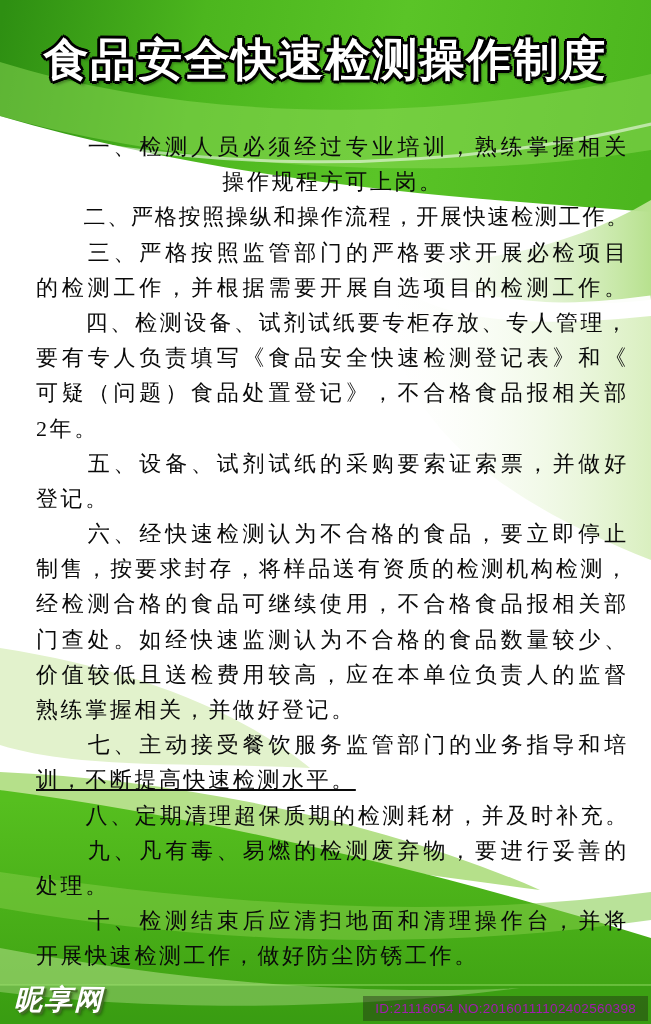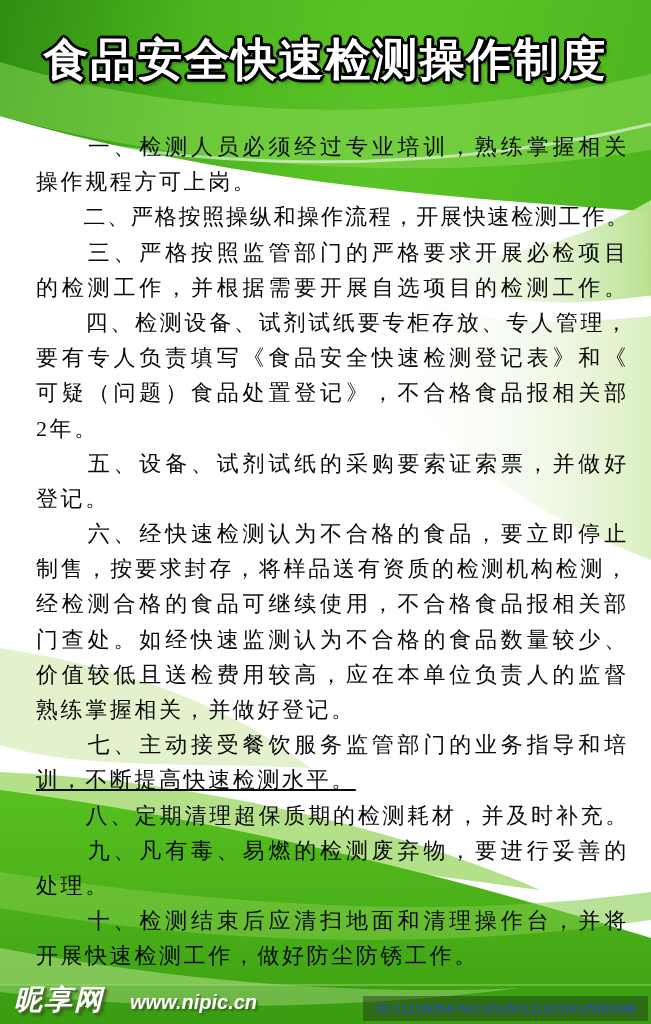--- a/index.html
+++ b/index.html
@@ -42,21 +42,21 @@
     text-shadow:2px 2px 0 rgba(70,110,40,.9),3px 3px 3px rgba(0,0,0,.35);
   }
   .watermark .url{
     font-size:20px;font-weight:bold;font-style:italic;
     text-shadow:1px 1px 0 rgba(70,110,40,.9),2px 2px 2px rgba(0,0,0,.3);
   }
   .id-badge{
     position:absolute;right:3px;bottom:3px;
     height:25px;line-height:25px;padding:0 12px;
     background:var(--badge-bg,rgba(30,40,20,.42));
-    color:#1d4ed8;font-size:13.5px;letter-spacing:.3px;
+    color:#a21caf;font-size:13.5px;letter-spacing:.3px;
     font-family:"Liberation Sans","DejaVu Sans",sans-serif;
   }
 </style>
 </head>
 <body>
 
 <div class="poster">
 
   <svg class="bg" width="651" height="1024" viewBox="0 0 651 1024" xmlns="http://www.w3.org/2000/svg">
     <defs>
@@ -105,21 +105,21 @@
     <path d="M0,948 C170,980 350,996 520,988 C340,1012 140,1010 0,992 Z" fill="var(--ribbon-pale,#bfe697)" opacity="0.5"></path>
 
     <rect x="0" y="985" width="651" height="39" fill="#2f9110" opacity="0.22"></rect>
     <rect x="0" y="984" width="651" height="2" fill="#9ade6a" opacity="0.45"></rect>
   </svg>
 
   <h1 class="title">食品安全快速检测操作制度</h1>
 
   <main class="body-text">
       <div class="text-line" style="letter-spacing: 3.82609px;">　　一、检测人员必须经过专业培训，熟练掌握相关</div>
-      <div class="text-line" style="letter-spacing: 2.6px;">操作规程方可上岗。</div>
+      <div class="text-line" style="letter-spacing: 2.6px; text-align: center;">操作规程方可上岗。</div>
       <div class="text-line" style="letter-spacing: 1.76px;">　　二、严格按照操纵和操作流程，开展快速检测工作。</div>
       <div class="text-line" style="letter-spacing: 3.82609px;">　　三、严格按照监管部门的严格要求开展必检项目</div>
       <div class="text-line" style="letter-spacing: 3.82609px;">的检测工作，并根据需要开展自选项目的检测工作。</div>
       <div class="text-line" style="letter-spacing: 2.75px;">　　四、检测设备、试剂试纸要专柜存放、专人管理，</div>
       <div class="text-line" style="letter-spacing: 3.82609px;">要有专人负责填写《食品安全快速检测登记表》和《</div>
       <div class="text-line" style="letter-spacing: 3.82609px;">可疑（问题）食品处置登记》，不合格食品报相关部</div>
       <div class="text-line" style="letter-spacing: 2.6px;">2年。</div>
       <div class="text-line" style="letter-spacing: 3.82609px;">　　五、设备、试剂试纸的采购要索证索票，并做好</div>
       <div class="text-line" style="letter-spacing: 2.6px;">登记。</div>
       <div class="text-line" style="letter-spacing: 3.82609px;">　　六、经快速检测认为不合格的食品，要立即停止</div>
@@ -132,18 +132,17 @@
       <div class="text-line" style="letter-spacing: 2.6px; text-decoration: underline;">训，不断提高快速检测水平。</div>
       <div class="text-line" style="letter-spacing: 2.75px;">　　八、定期清理超保质期的检测耗材，并及时补充。</div>
       <div class="text-line" style="letter-spacing: 3.82609px;">　　九、凡有毒、易燃的检测废弃物，要进行妥善的</div>
       <div class="text-line" style="letter-spacing: 2.6px;">处理。</div>
       <div class="text-line" style="letter-spacing: 3.82609px;">　　十、检测结束后应清扫地面和清理操作台，并将</div>
       <div class="text-line" style="letter-spacing: 2.6px;">开展快速检测工作，做好防尘防锈工作。</div>
     </main>
 
   <div class="watermark">
     <span class="logo">昵享网</span>
-    <span class="url">www.nipic.cn</span>
   </div>
 
   <div class="id-badge">ID:21116054 NO:20160111102402560398</div>
 
 </div>
 
 </body></html>

